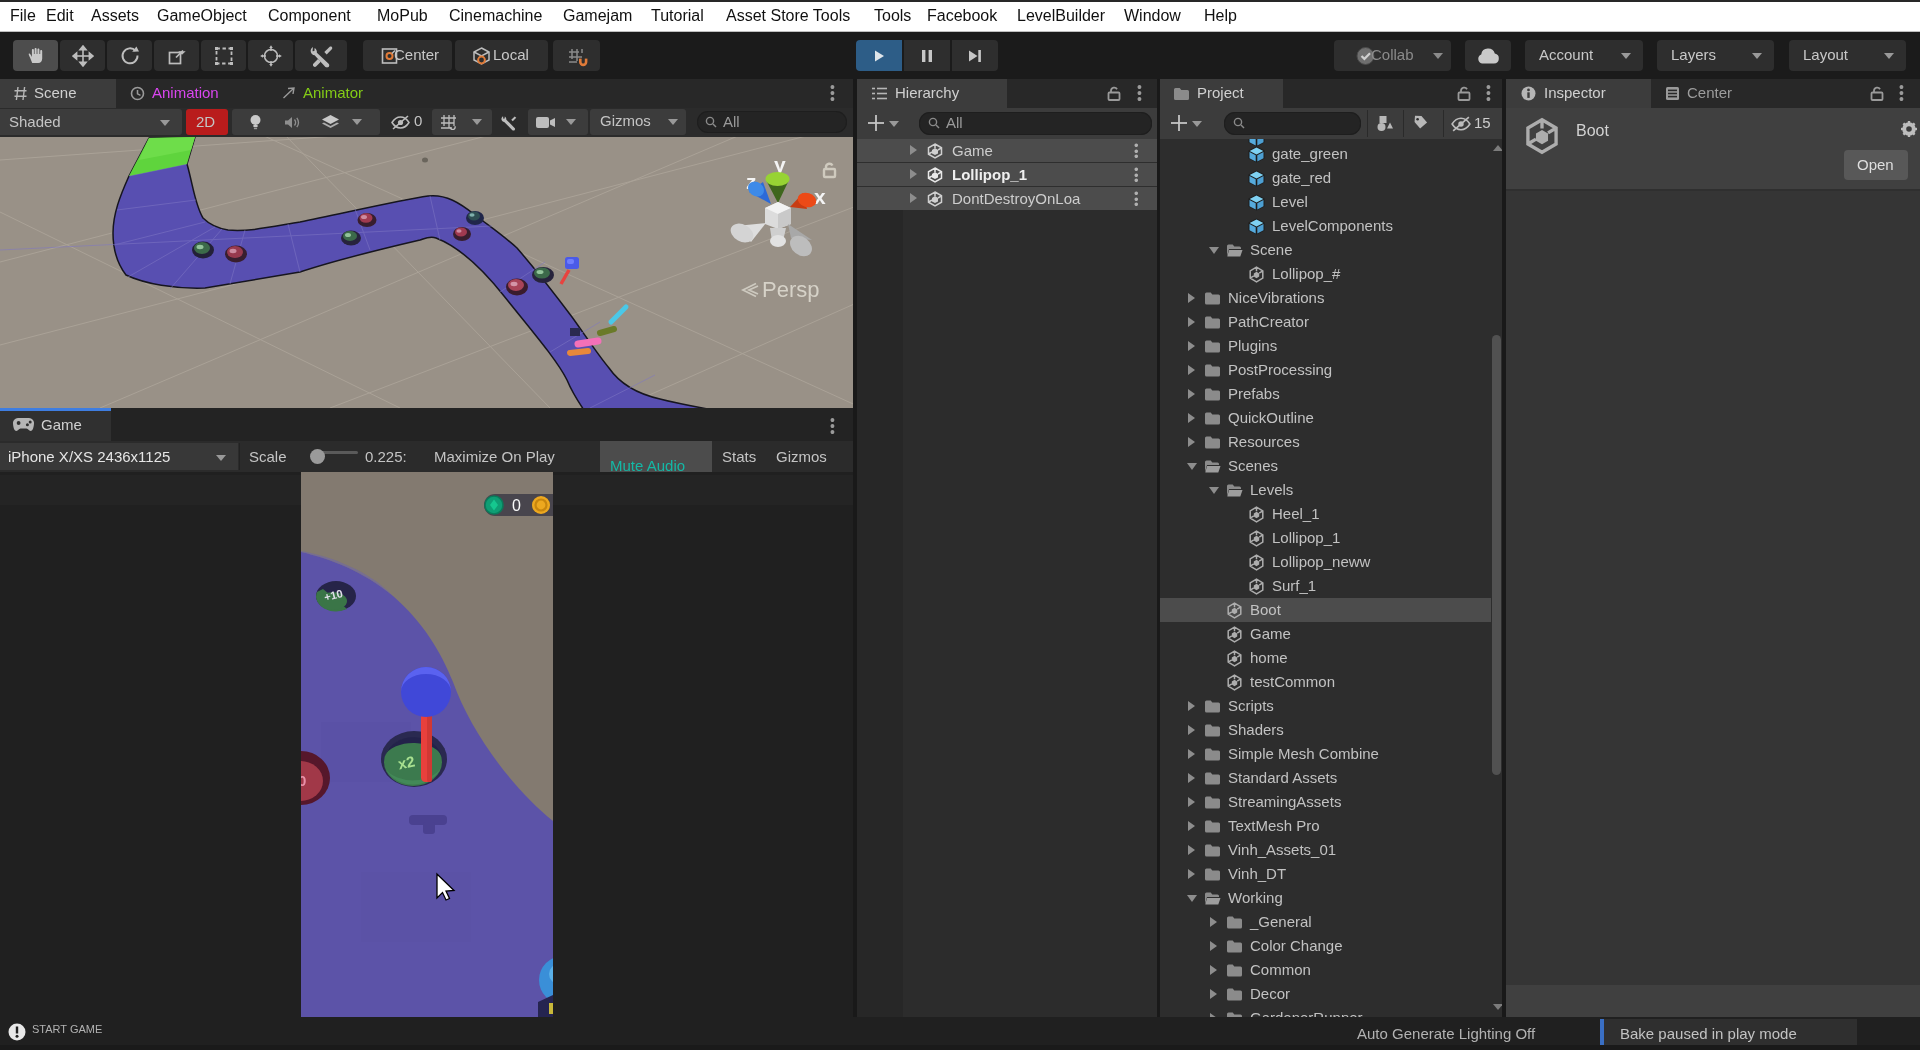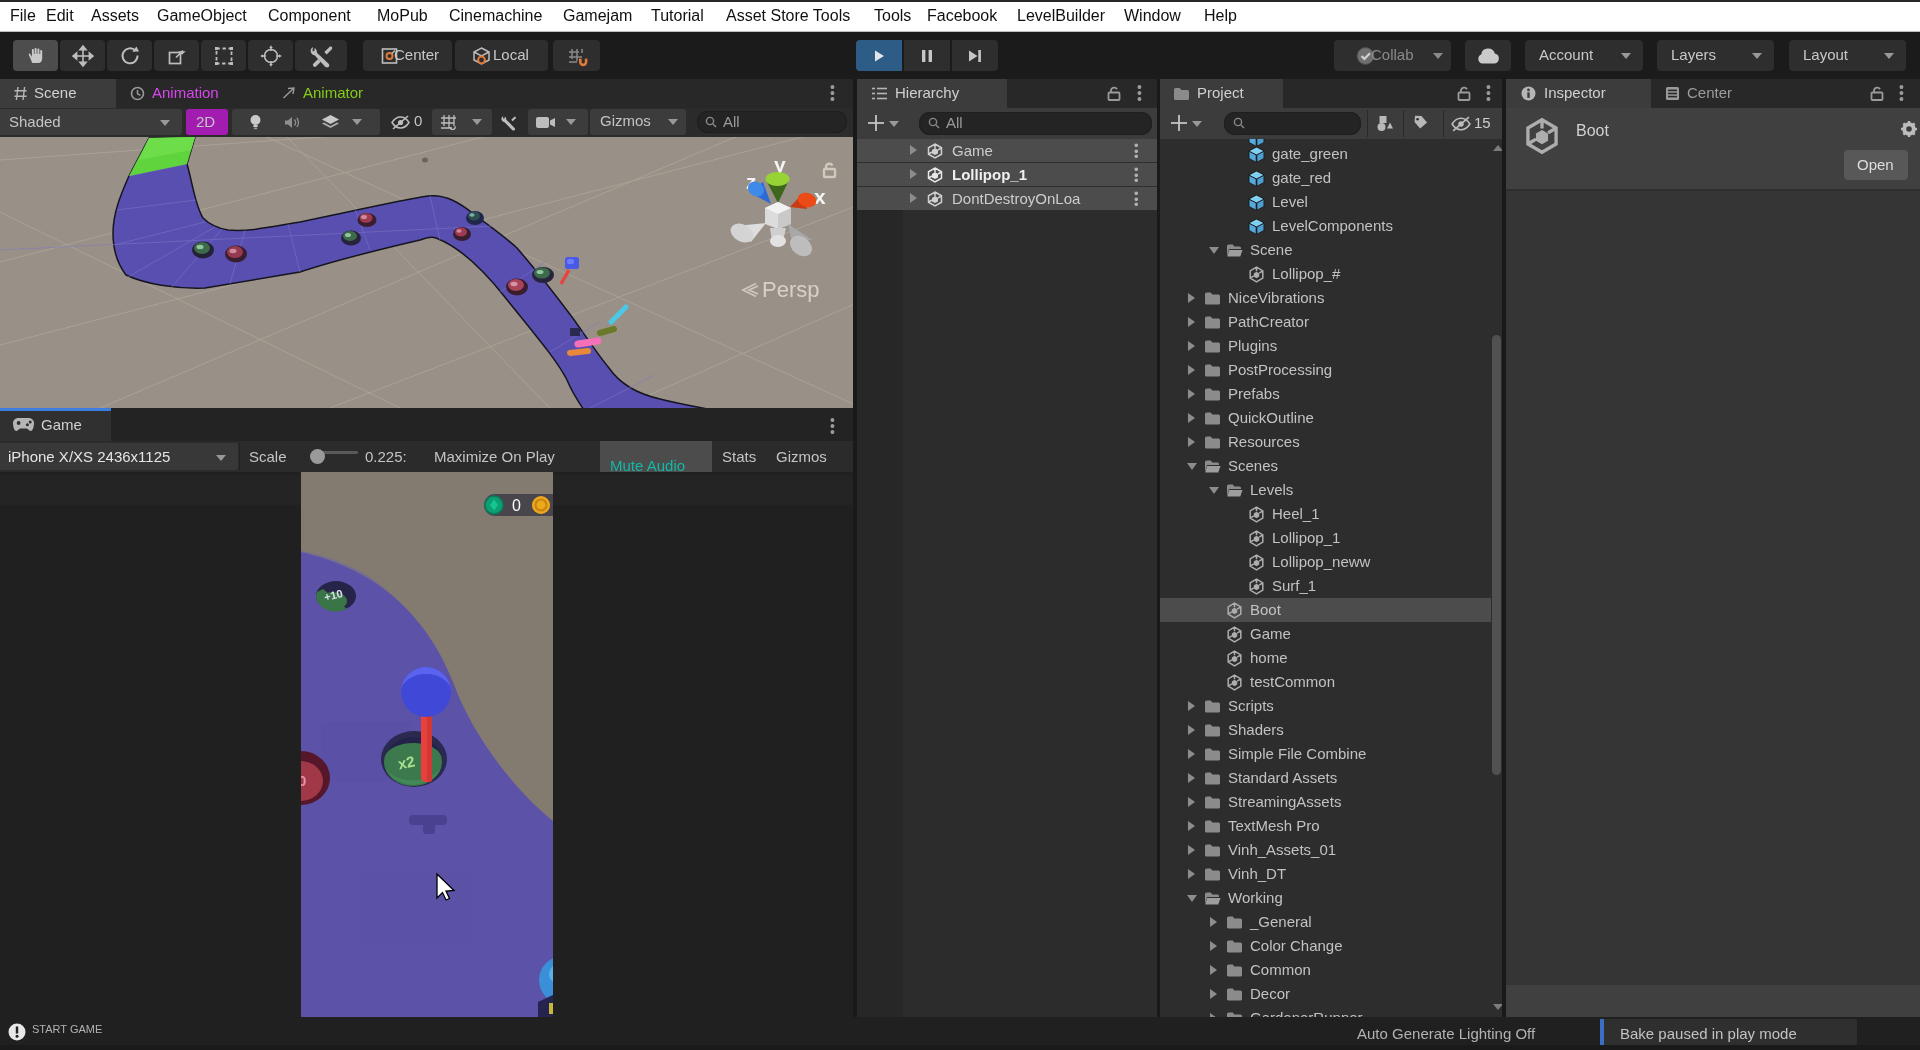--- a/index.html
+++ b/index.html
@@ -238,21 +238,21 @@
         </svg>
       <span class="txt" style="left:303px;top:5px;color:#84cc16;">Animator</span>
       <div class="vdots" style="left:830px;top:5px;font-size:14px;line-height:6px;color:#9a9a9a;">•<br>•<br>•</div>
     </div>
 
     <div class="abs" style="left:0;top:29px;width:853px;height:29px;background:#2b2b2b;">
       <div class="abs" style="left:0;top:1px;width:182px;height:26px;background:#3c3c3c;border-radius:0 3px 3px 0;">
         <span class="txt" style="left:9px;top:4px;">Shaded</span>
         <div class="caret" style="left:160px;top:11px;"></div>
       </div>
-      <div class="abs" style="left:186px;top:1px;width:42px;height:26px;background:#a21caf;border-radius:3px;">
+      <div class="abs" style="left:186px;top:1px;width:42px;height:26px;background:#b91c1c;border-radius:3px;">
         <span class="txt" style="left:10px;top:4px;">2D</span>
       </div>
       <div class="abs" style="left:232px;top:1px;width:148px;height:26px;background:#3c3c3c;border-radius:3px;"></div>
       <svg class="abs" style="left:248px;top:6px;" width="15" height="17" viewBox="0 0 15 17">
           <circle cx="7.5" cy="6" r="5" fill="#c9c9c9"></circle>
           <rect x="5.4" y="11" width="4.2" height="2" fill="#c9c9c9"></rect>
           <rect x="5.9" y="13.6" width="3.2" height="1.6" fill="#9a9a9a"></rect>
         </svg>
       <svg class="abs" style="left:284px;top:8px;" width="16" height="13" viewBox="0 0 16 13">
           <path d="M1 4.5h3L8 1v11L4 8.5H1z" fill="#8f8f8f"></path>
@@ -740,21 +740,21 @@
     <span class="txt" style="left:68px;top:618px;color:#c2c2c2;">Scripts</span>
     <div class="fold" style="left:28px;top:646px;"></div>
     <svg class="abs" style="left:44px;top:643px;" width="17" height="17" viewBox="0 0 17 17">
         <use href="#foldc"></use>
       </svg>
     <span class="txt" style="left:68px;top:642px;color:#c2c2c2;">Shaders</span>
     <div class="fold" style="left:28px;top:670px;"></div>
     <svg class="abs" style="left:44px;top:667px;" width="17" height="17" viewBox="0 0 17 17">
         <use href="#foldc"></use>
       </svg>
-    <span class="txt" style="left:68px;top:666px;color:#c2c2c2;">Simple File Combine</span>
+    <span class="txt" style="left:68px;top:666px;color:#c2c2c2;">Simple Mesh Combine</span>
     <div class="fold" style="left:28px;top:694px;"></div>
     <svg class="abs" style="left:44px;top:691px;" width="17" height="17" viewBox="0 0 17 17">
         <use href="#foldc"></use>
       </svg>
     <span class="txt" style="left:68px;top:690px;color:#c2c2c2;">Standard Assets</span>
     <div class="fold" style="left:28px;top:718px;"></div>
     <svg class="abs" style="left:44px;top:715px;" width="17" height="17" viewBox="0 0 17 17">
         <use href="#foldc"></use>
       </svg>
     <span class="txt" style="left:68px;top:714px;color:#c2c2c2;">StreamingAssets</span>

